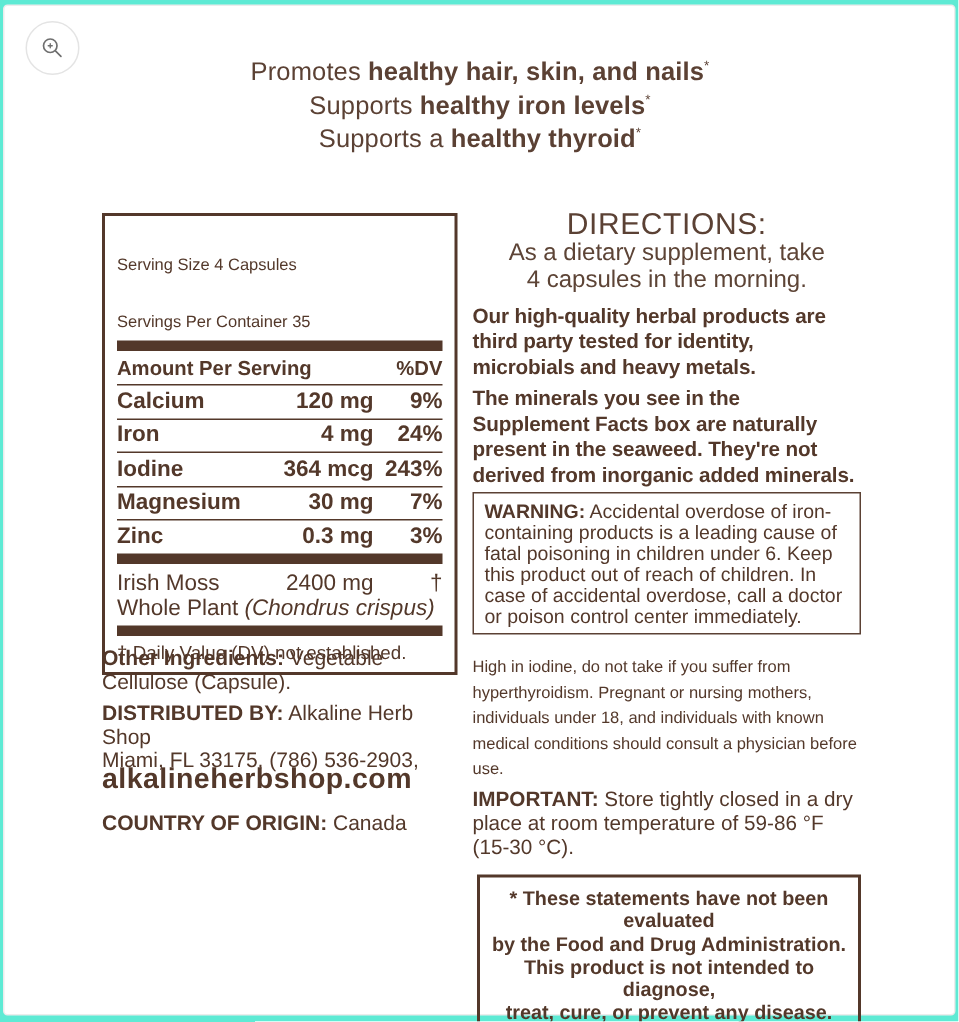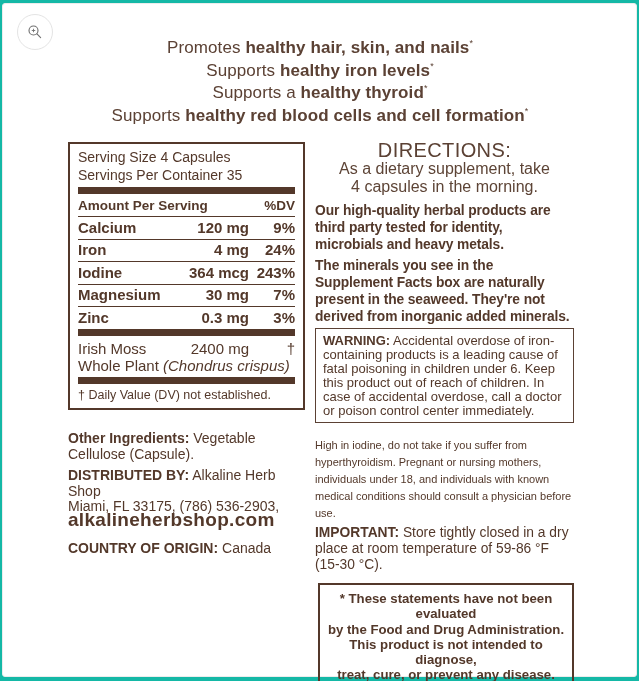--- a/index.html
+++ b/index.html
@@ -1,18 +1,18 @@
 <!DOCTYPE html>
 <html><head>
 <meta charset="utf-8">
 <style>
   * { margin:0; padding:0; box-sizing:border-box; }
   html,body { background:#fff; }
   .page {
-    position:relative; width:639px; height:681px; background:#14b8a6;
+    position:relative; width:639px; height:681px; background:#5eead4;
     font-family:"Liberation Sans", sans-serif; color:#53382a; overflow:hidden;
   }
   .card-border {
     position:absolute; left:2px; top:3px; width:635px; height:674px;
     border:1px solid #ececec; border-radius:3px; background:#ffffff;
   }
   
   .zoom-btn {
     position:absolute; left:17px; top:14px; width:36px; height:36px;
     border:1px solid #e4e4e4; border-radius:50%; background:#fff;
@@ -24,21 +24,21 @@
     font-size:17px; line-height:22.5px; color:#5b4134; letter-spacing:.1px;
   }
   .claims b { font-weight:700; }
   .claims sup { font-size:9px; vertical-align:super; line-height:0; }
   
   .facts {
     position:absolute; left:68px; top:142px; width:237px;
     border:2px solid #53382a; padding:4px 8px 6px 8px; background:#fff;
   }
   .facts-title { font-size:24px; font-weight:700; letter-spacing:-.6px; line-height:27px; }
-  .facts-serving { font-size:14px; line-height:18px; }
+  .facts-serving { font-size:11px; line-height:18px;margin-top:20px; }
   .bar { height:7px; background:#53382a; margin-top:3px; }
   .facts-colhead {
     display:grid; grid-template-columns:1fr 46px; font-weight:700; font-size:13.5px;
     padding:4px 0 3px 0; border-bottom:1px solid #53382a;
   }
   .facts-colhead .dv { text-align:right; }
   .frow {
     display:grid; grid-template-columns:1fr auto 46px; font-size:15px;
     padding:2.5px 0; border-bottom:1px solid #53382a; line-height:16.5px;font-weight:bold;
   }
@@ -94,21 +94,20 @@
         <line x1="10" y1="8.2" x2="10" y2="11.8" stroke-width="1.2"></line>
         <line x1="8.2" y1="10" x2="11.8" y2="10" stroke-width="1.2"></line>
       </svg>
     </span>
   </div>
 
   <div class="claims">
     <div class="claim"><span>Promotes </span><b>healthy hair, skin, and nails</b><sup>*</sup></div>
     <div class="claim"><span>Supports </span><b>healthy iron levels</b><sup>*</sup></div>
     <div class="claim"><span>Supports a </span><b>healthy thyroid</b><sup>*</sup></div>
-    <div class="claim"><span>Supports </span><b>healthy red blood cells and cell formation</b><sup>*</sup></div>
   </div>
 
   <div class="facts">
     <div class="facts-serving">Serving Size 4 Capsules</div>
     <div class="facts-serving">Servings Per Container 35</div>
     <div class="bar"></div>
     <div class="facts-colhead">
       <span>Amount Per Serving</span>
       <span class="dv">%DV</span>
     </div>

